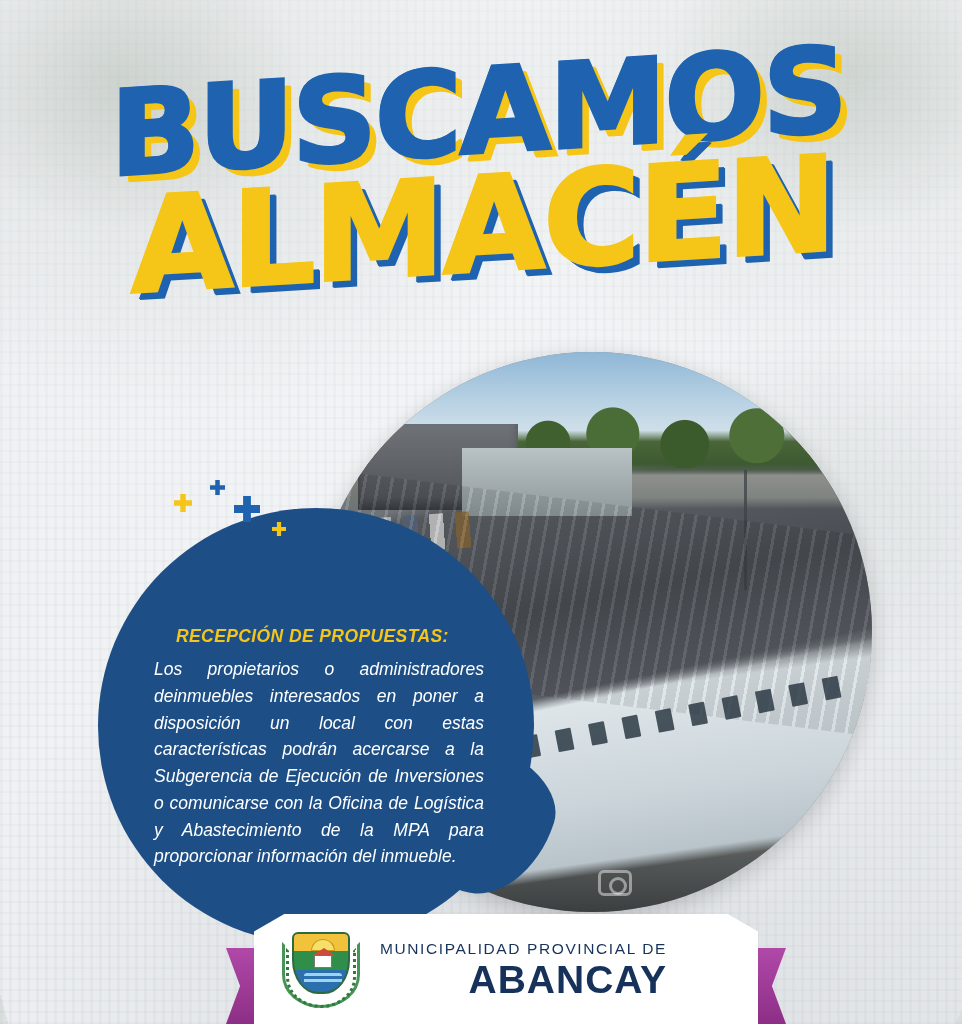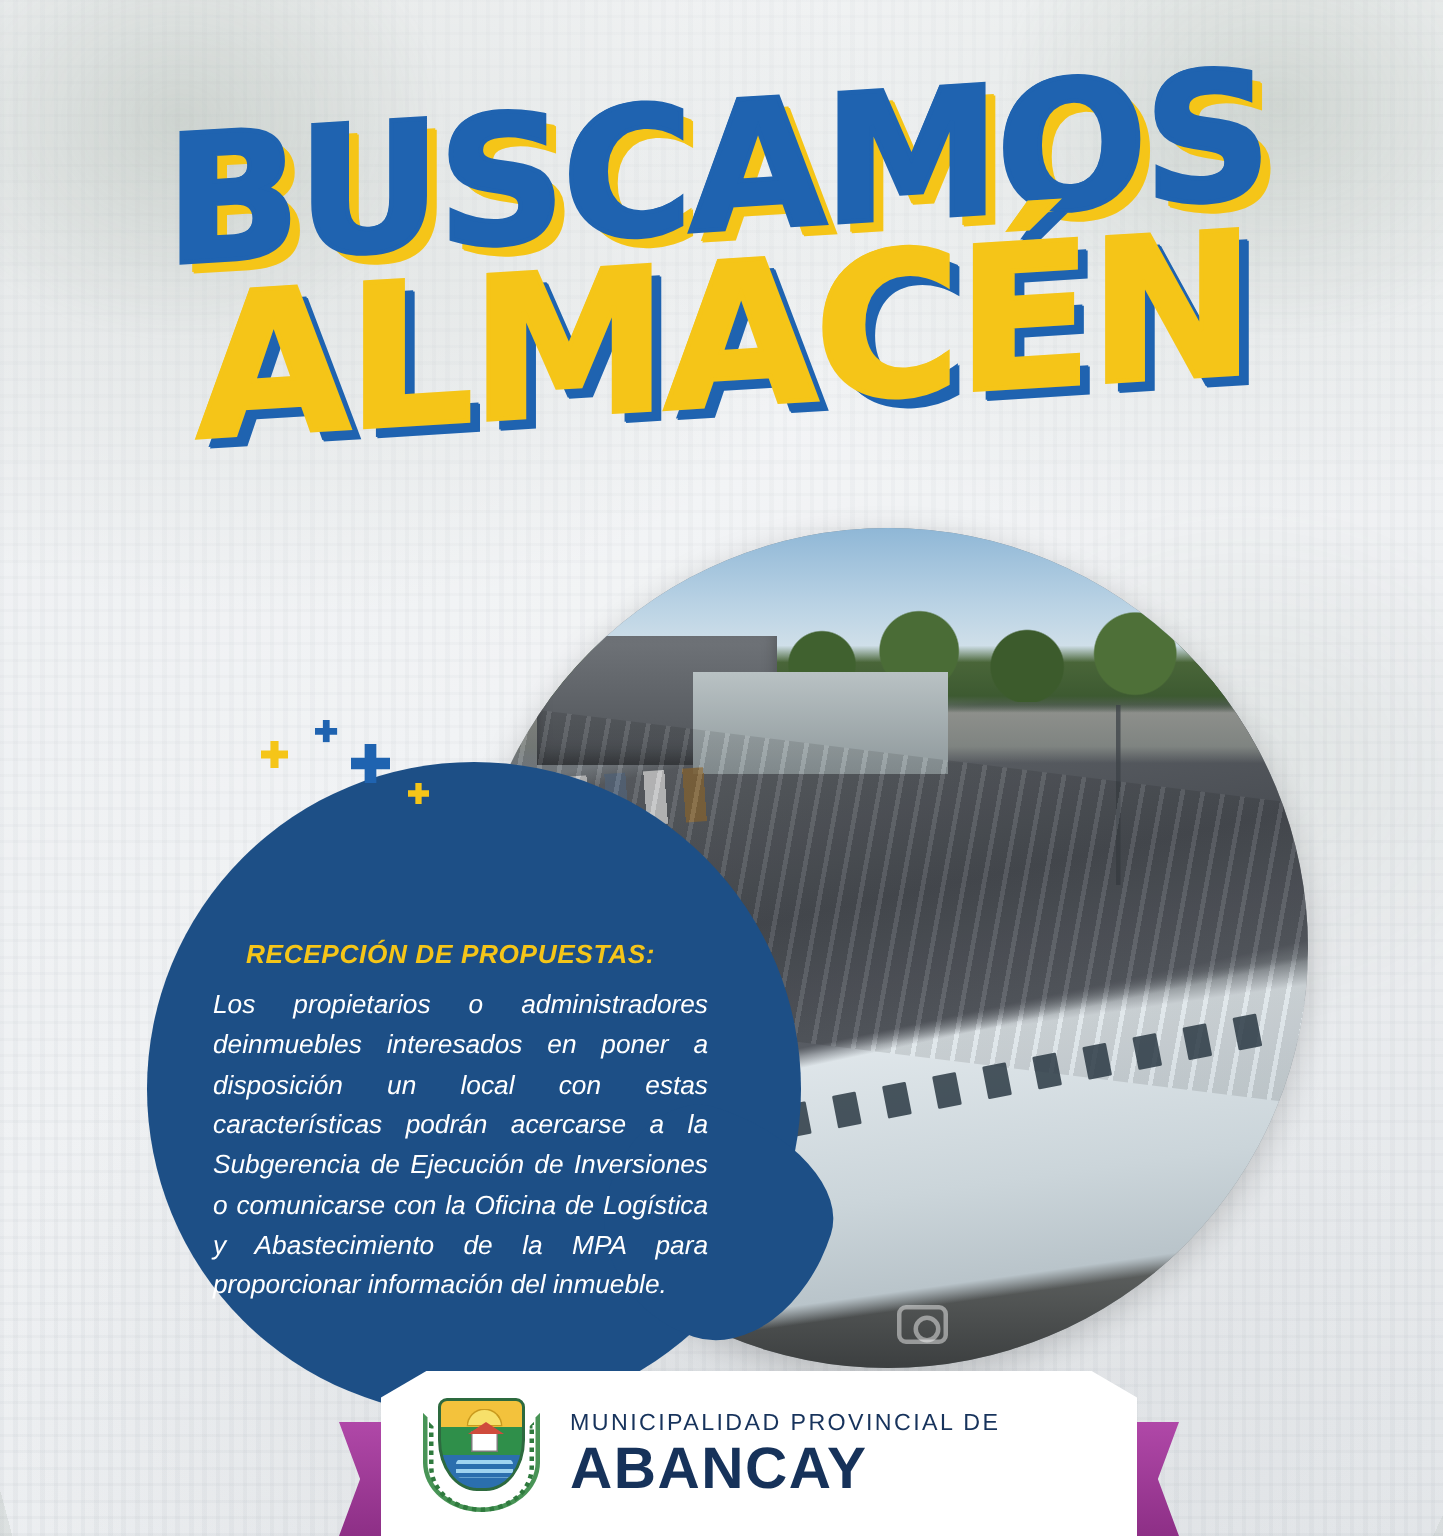--- a/index.html
+++ b/index.html
@@ -227,21 +227,21 @@
     bottom: 52px;
     width: 150px;
     height: 150px;
     background: #1d4f86;
     border-radius: 34% 66% 44% 56% / 48% 38% 62% 52%;
     transform: rotate(18deg);
   }
 
   .blob-content {
     position: absolute;
-    left: 142px;
+    left: 154px;
     top: 626px;
     width: 330px;
     z-index: 7;
     color: #ffffff;
   }
 
   .blob-heading {
     font-family: "Liberation Sans", sans-serif;
     font-weight: 700;
     font-style: italic;
@@ -388,20 +388,21 @@
     font-weight: 400;
     margin-bottom: 2px;
   }
   .muni-bottom {
     font-family: "Liberation Sans", sans-serif;
     font-size: 39px;
     font-weight: 700;
     letter-spacing: 1px;
     color: #16325a;
     line-height: 1;
+    text-align: right;
   }
 
   
   .watermark {
     position: absolute;
     right: 330px;
     bottom: 128px;
     width: 34px;
     height: 26px;
     border: 3px solid rgba(255,255,255,0.45);

